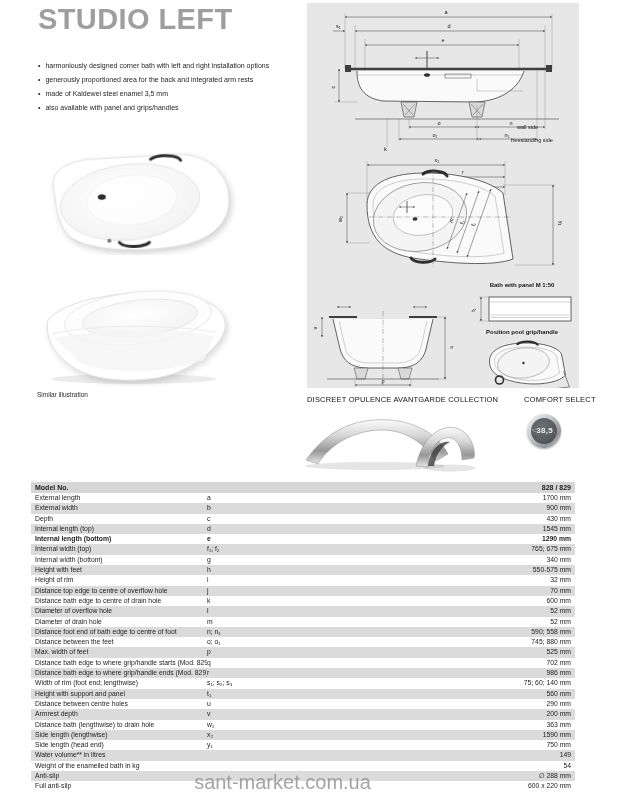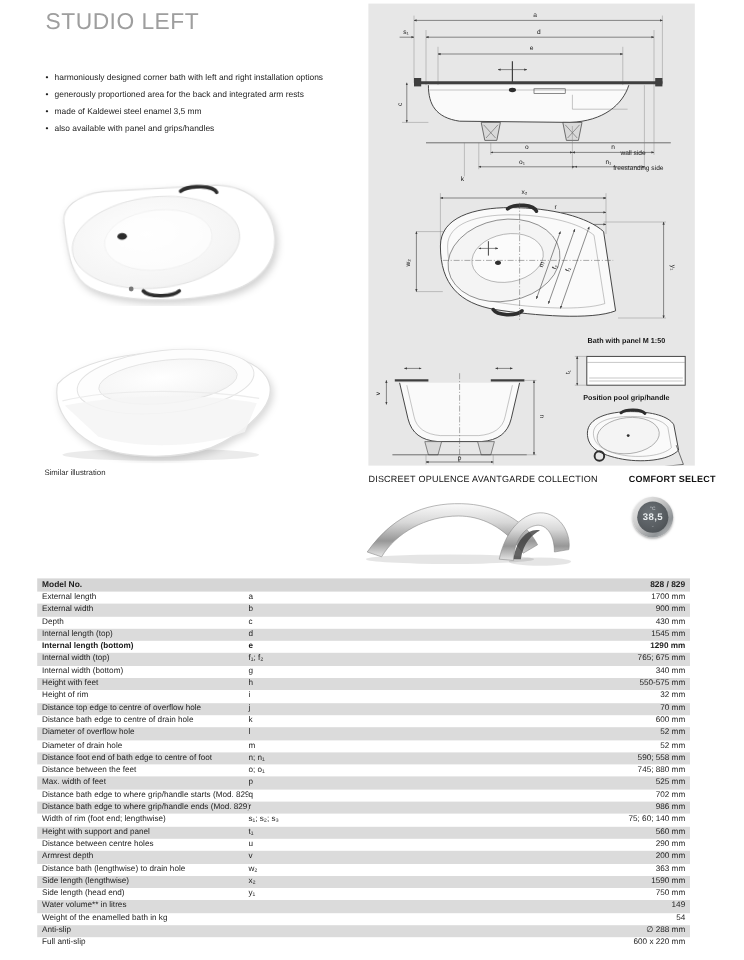--- a/index.html
+++ b/index.html
@@ -1,21 +1,21 @@
 <!DOCTYPE html>
 <html style="--panel-bg: #e7e7e7; --header-row-bg: #d6d6d6; --row-shaded: #dbdbdb; --title-color: #9e9e9e; --text-color: #1c1c1c; --watermark-color: #8f8f8f;"><head>
 <meta charset="utf-8">
 <style>
   html,body{margin:0;padding:0;background:#fff;}
   .page{position:relative;width:620px;height:800px;background:#fff;overflow:hidden;
         font-family:"Liberation Sans",sans-serif;color:var(--text-color,#1c1c1c);}
 
   
-  .title{position:absolute;left:38px;top:6px;font-size:19px;line-height:26px;
-         color:var(--title-color,#9e9e9e);letter-spacing:.4px;font-weight:400;}
+  .title{position:absolute;left:38px;top:6px;font-size:29px;line-height:26px;
+         color:var(--title-color,#9e9e9e);letter-spacing:.4px;font-weight:700;}
   .bullets{position:absolute;left:38px;top:62px;width:270px;}
   .bullet{display:flex;gap:5px;margin-bottom:6.5px;font-size:7px;line-height:7.5px;color:#1e1e1e;}
   .bullet .dot{font-size:7px;line-height:7px;}
 
   
   .photo{position:absolute;}
   .sim-cap{position:absolute;left:37px;top:391px;font-size:6.5px;color:#2a2a2a;}
 
   
   .draw-panel{position:absolute;left:307px;top:3px;width:272px;height:385px;
@@ -27,28 +27,28 @@
   svg .ext{stroke:#7d7d7d;stroke-width:.35;fill:none;}
   svg .outline{stroke:#3f3f3f;stroke-width:.8;fill:#fafafa;}
   svg .thin{stroke:#8a8a8a;stroke-width:.4;fill:none;}
   svg .dash{stroke:#555;stroke-width:.4;fill:none;stroke-dasharray:5 1.5 1 1.5;}
   svg .dlab{font-size:5.5px;fill:#161616;font-family:"Liberation Sans",sans-serif;}
   svg .dside{font-size:5.5px;fill:#161616;font-family:"Liberation Sans",sans-serif;}
   svg .grip{stroke:#2e2e2e;stroke-width:3;fill:none;stroke-linecap:round;}
 
   
   .collection-h{position:absolute;left:307px;top:395px;font-size:7.5px;font-weight:normal;letter-spacing:.2px;color:#111;}
-  .comfort-h{position:absolute;left:524px;top:395px;font-size:7.5px;font-weight:bold;letter-spacing:.2px;color:#111;}
+  .comfort-h{position:absolute;left:524px;top:395px;font-size:7.5px;font-weight:normal;letter-spacing:.2px;color:#111;}
   .handles{position:absolute;left:300px;top:404px;}
   .dial{position:absolute;left:527px;top:414px;width:34px;height:34px;border-radius:50%;
         background:linear-gradient(135deg,#f4f4f4 0%,#c9c9c9 40%,#8f9396 75%,#d9d9d9 100%);
         box-shadow:0 1px 2px rgba(0,0,0,.35);}
   .dial-face{position:absolute;left:4px;top:4px;width:26px;height:26px;border-radius:50%;
         background:radial-gradient(circle at 40% 35%,#6b7176 0%,#565b5f 60%,#44484c 100%);
-        display:flex;flex-direction:column;align-items:center;justify-content:center;}
+        display:flex;align-items:center;justify-content:center;}
   .dial-unit{font-size:4px;color:#c9ced1;line-height:4px;margin-bottom:1px;}
   .dial-temp{font-size:8px;font-weight:bold;color:#e9edef;line-height:8px;letter-spacing:.3px;}
   .dial-mark{font-size:4px;color:#9aa0a4;line-height:4px;margin-top:1px;}
 
   
   .spec-head{position:absolute;left:31px;top:482px;width:544px;height:11px;
              background:var(--header-row-bg,#d6d6d6);display:flex;align-items:center;
              font-size:7px;font-weight:bold;}
   .spec-head .c-label{padding-left:4px;flex:1;}
   .spec-head .c-value{text-align:right;padding-right:4px;}
@@ -479,14 +479,15 @@
     <span class="c-value">∅ 288 mm</span>
   </div>
 
   <div class="spec-row">
     <span class="c-label">Full anti-slip</span>
     <span class="c-symbol"></span>
     <span class="c-value">600 x 220 mm</span>
   </div>
 </div>
 
+  <div class="watermark">sant-market.com.ua</div>
 
 </div>
 
 </body></html>

